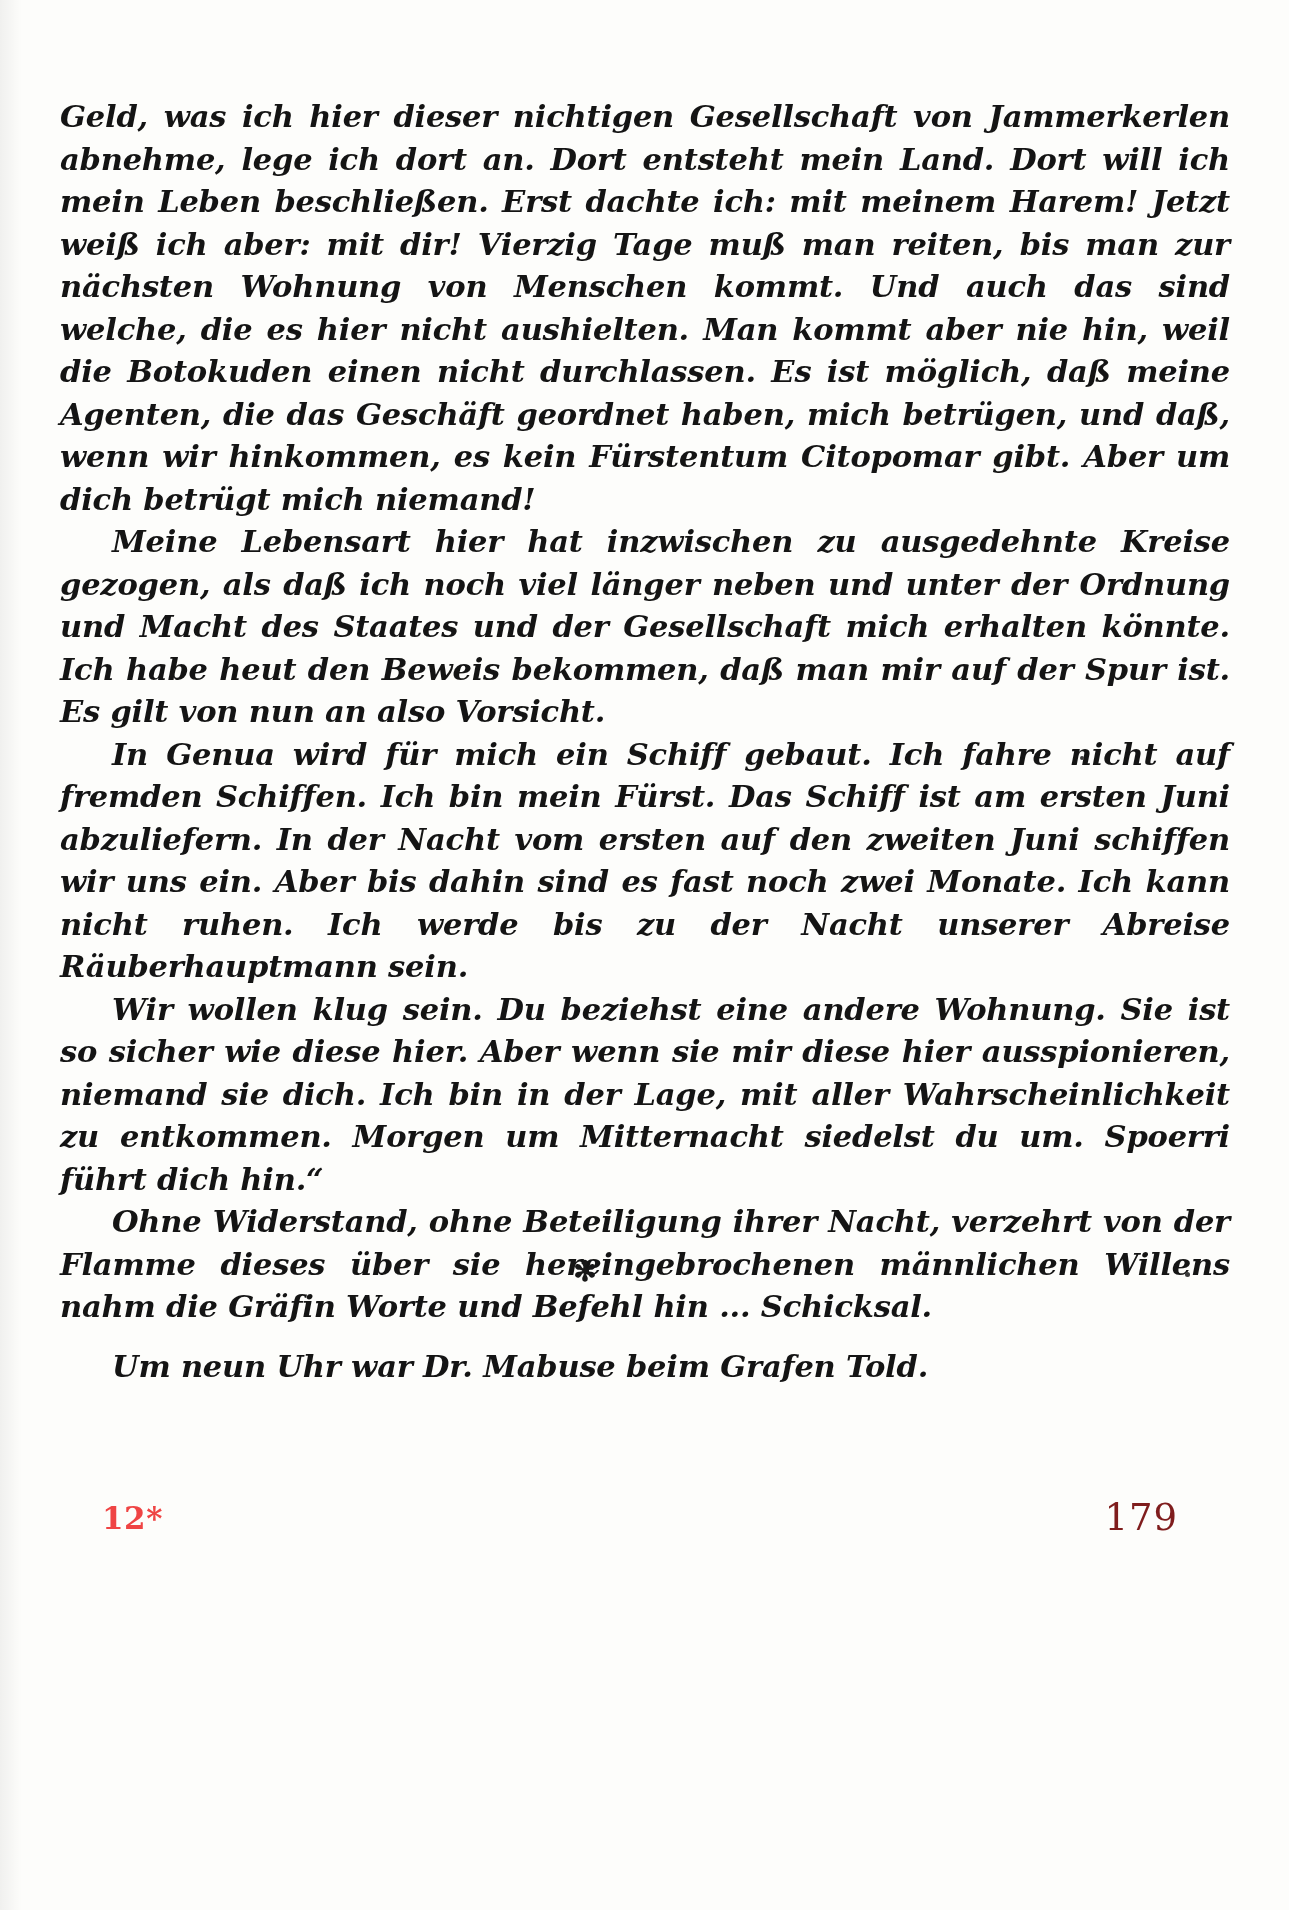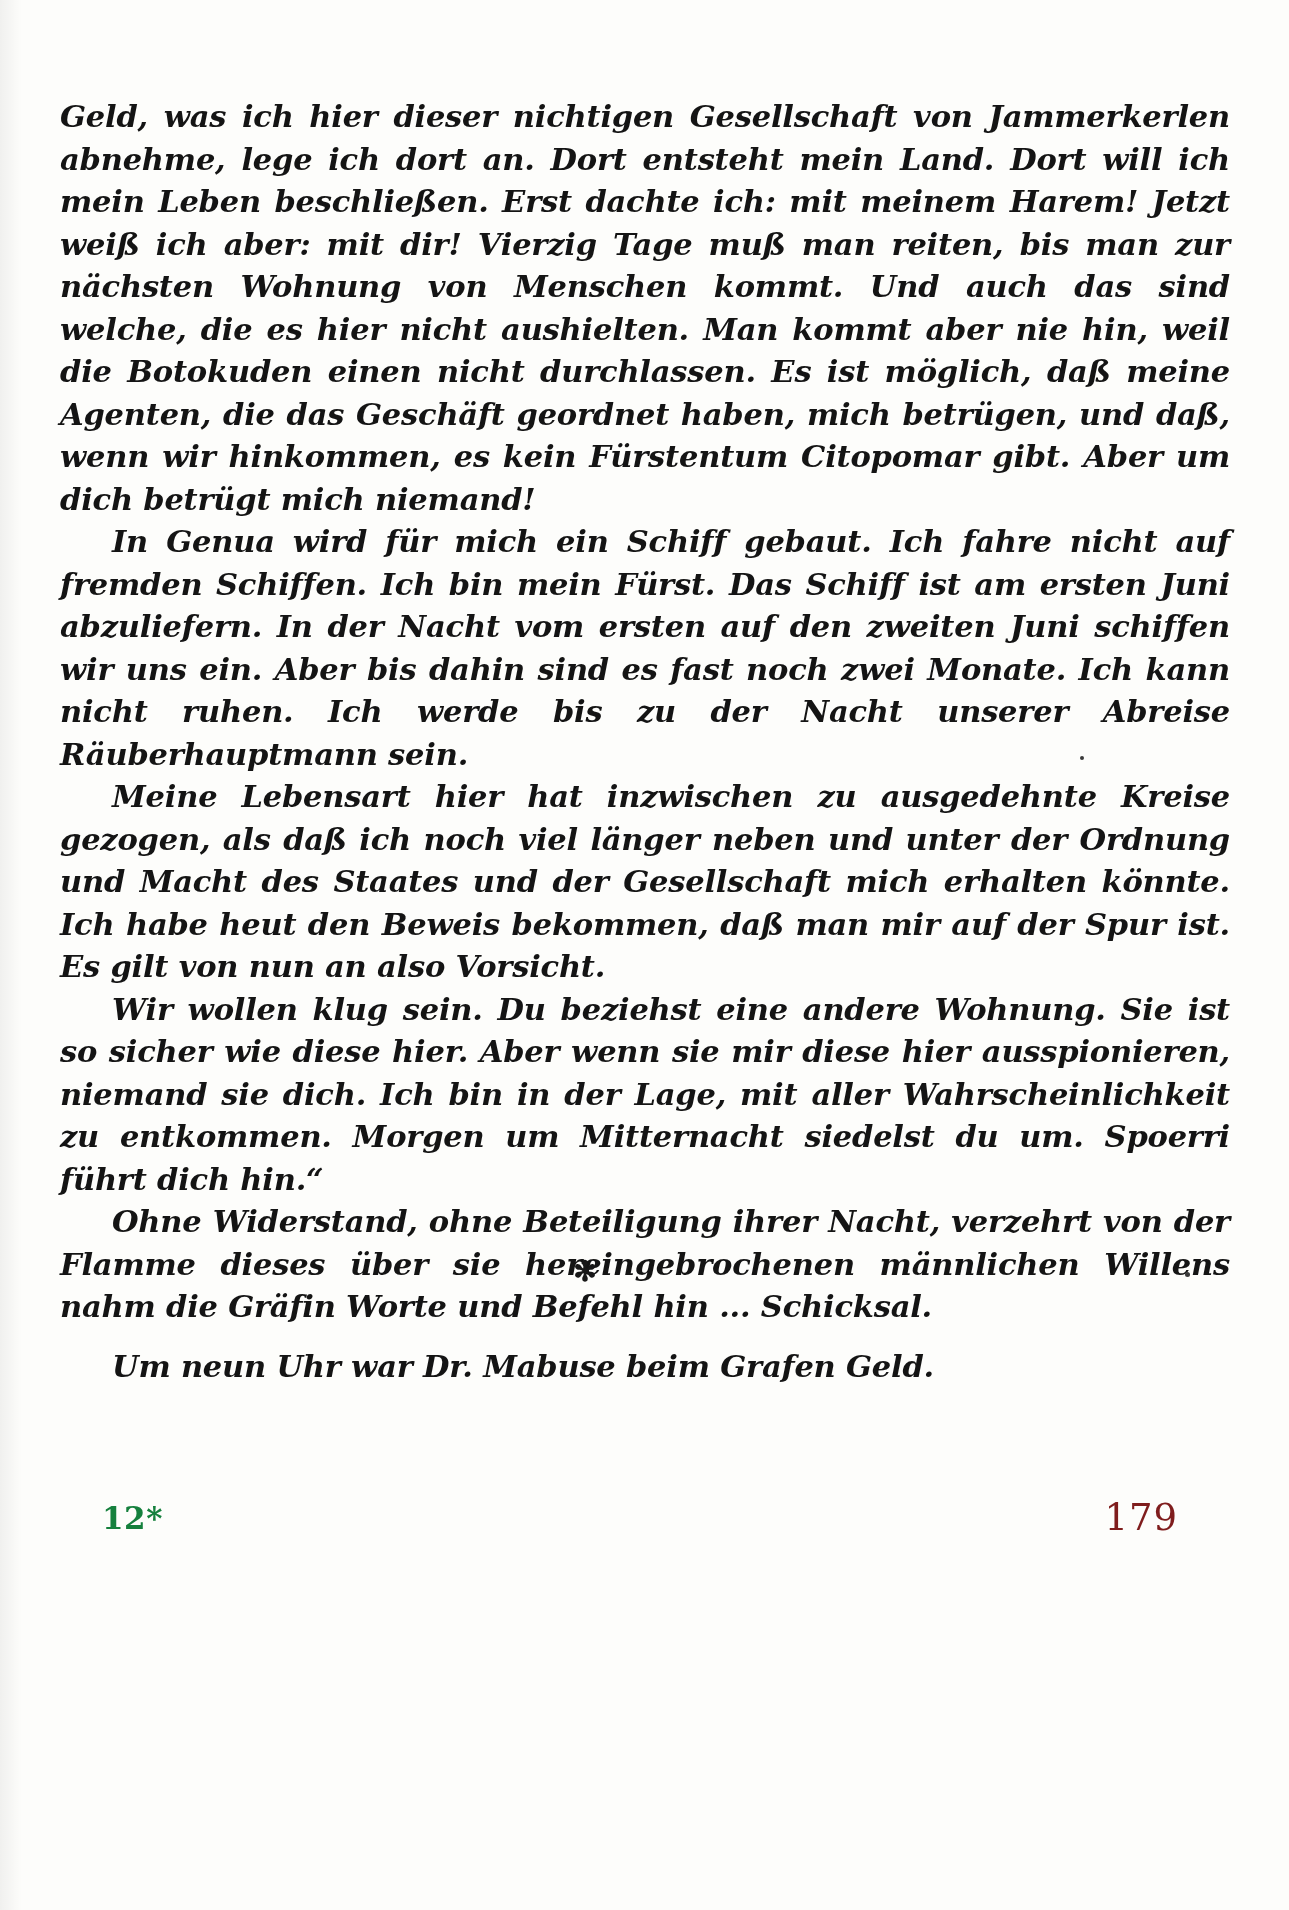--- a/index.html
+++ b/index.html
@@ -70,21 +70,21 @@
     width: 1170px;
     height: 60px;
   }
   .folio-left {
     position: absolute;
     left: 42px;
     top: 0;
     font-family: "DejaVu Serif", serif;
     font-weight: 700;
     font-size: 31px;
-    color: #15803d;
+    color: #ef4444;
     letter-spacing: 0.5px;
   }
   .folio-right {
     position: absolute;
     right: 52px;
     top: -4px;
     font-family: "DejaVu Serif", serif;
     font-weight: 400;
     font-size: 37px;
     color: #7f1d1d;
@@ -106,30 +106,30 @@
 </style>
 </head>
 <body>
 
 <div class="page">
 
   <div class="edge-fade-left"></div>
 
   <div class="text-block">
     <p class="para">Geld, was ich hier dieser nichtigen Gesellschaft von Jammerkerlen abnehme, lege ich dort an. Dort entsteht mein Land. Dort will ich mein Leben beschließen. Erst dachte ich: mit meinem Harem! Jetzt weiß ich aber: mit dir! Vierzig Tage muß man reiten, bis man zur nächsten Wohnung von Menschen kommt. Und auch das sind welche, die es hier nicht aushielten. Man kommt aber nie hin, weil die Botokuden einen nicht durchlassen. Es ist möglich, daß meine Agenten, die das Geschäft geordnet haben, mich betrügen, und daß, wenn wir hinkommen, es kein Fürstentum Citopomar gibt. Aber um dich betrügt mich niemand!</p>
+    <p class="para indent">Meine Lebensart hier hat inzwischen zu ausgedehnte Kreise gezogen, als daß ich noch viel länger neben und unter der Ordnung und Macht des Staates und der Gesellschaft mich erhalten könnte. Ich habe heut den Beweis bekommen, daß man mir auf der Spur ist. Es gilt von nun an also Vorsicht.</p>
     <p class="para indent">In Genua wird für mich ein Schiff gebaut. Ich fahre nicht auf fremden Schiffen. Ich bin mein Fürst. Das Schiff ist am ersten Juni abzuliefern. In der Nacht vom ersten auf den zweiten Juni schiffen wir uns ein. Aber bis dahin sind es fast noch zwei Monate. Ich kann nicht ruhen. Ich werde bis zu der Nacht unserer Abreise Räuberhauptmann sein.</p>
-    <p class="para indent">Meine Lebensart hier hat inzwischen zu ausgedehnte Kreise gezogen, als daß ich noch viel länger neben und unter der Ordnung und Macht des Staates und der Gesellschaft mich erhalten könnte. Ich habe heut den Beweis bekommen, daß man mir auf der Spur ist. Es gilt von nun an also Vorsicht.</p>
     <p class="para indent">Wir wollen klug sein. Du beziehst eine andere Wohnung. Sie ist so sicher wie diese hier. Aber wenn sie mir diese hier ausspionieren, niemand sie dich. Ich bin in der Lage, mit aller Wahrscheinlichkeit zu entkommen. Morgen um Mitternacht siedelst du um. Spoerri führt dich hin.“</p>
     <p class="para indent">Ohne Widerstand, ohne Beteiligung ihrer Nacht, verzehrt von der Flamme dieses über sie hereingebrochenen männlichen Willens nahm die Gräfin Worte und Befehl hin ... Schicksal.</p>
   </div>
 
   <div class="divider">✻</div>
 
   <div class="lower-block">
-    <p class="para indent">Um neun Uhr war Dr. Mabuse beim Grafen Geld.</p>
+    <p class="para indent">Um neun Uhr war Dr. Mabuse beim Grafen Told.</p>
   </div>
 
   <div class="footer">
     <div class="folio-left">12*</div>
     <div class="folio-right">179</div>
   </div>
 
   <div class="speck speck-a"></div>
   <div class="speck speck-b"></div>
 </div>

